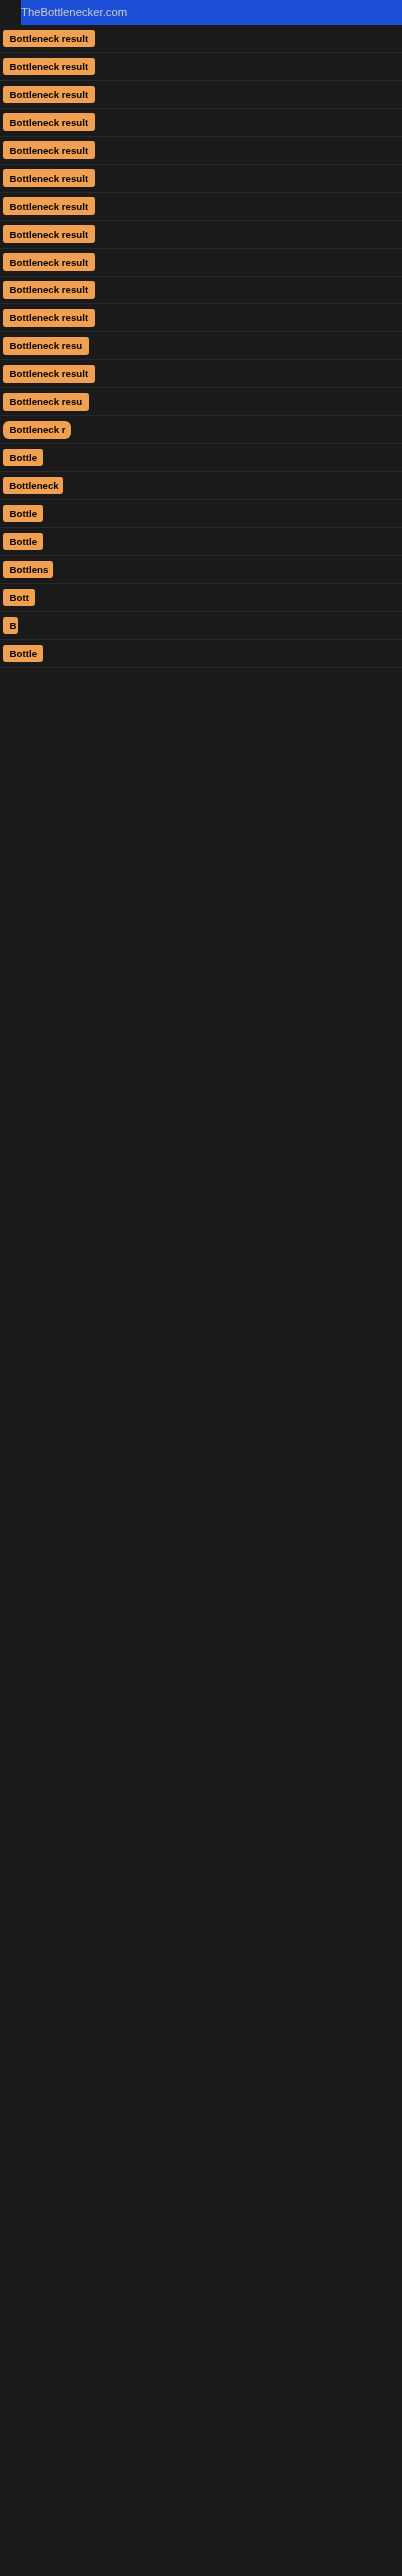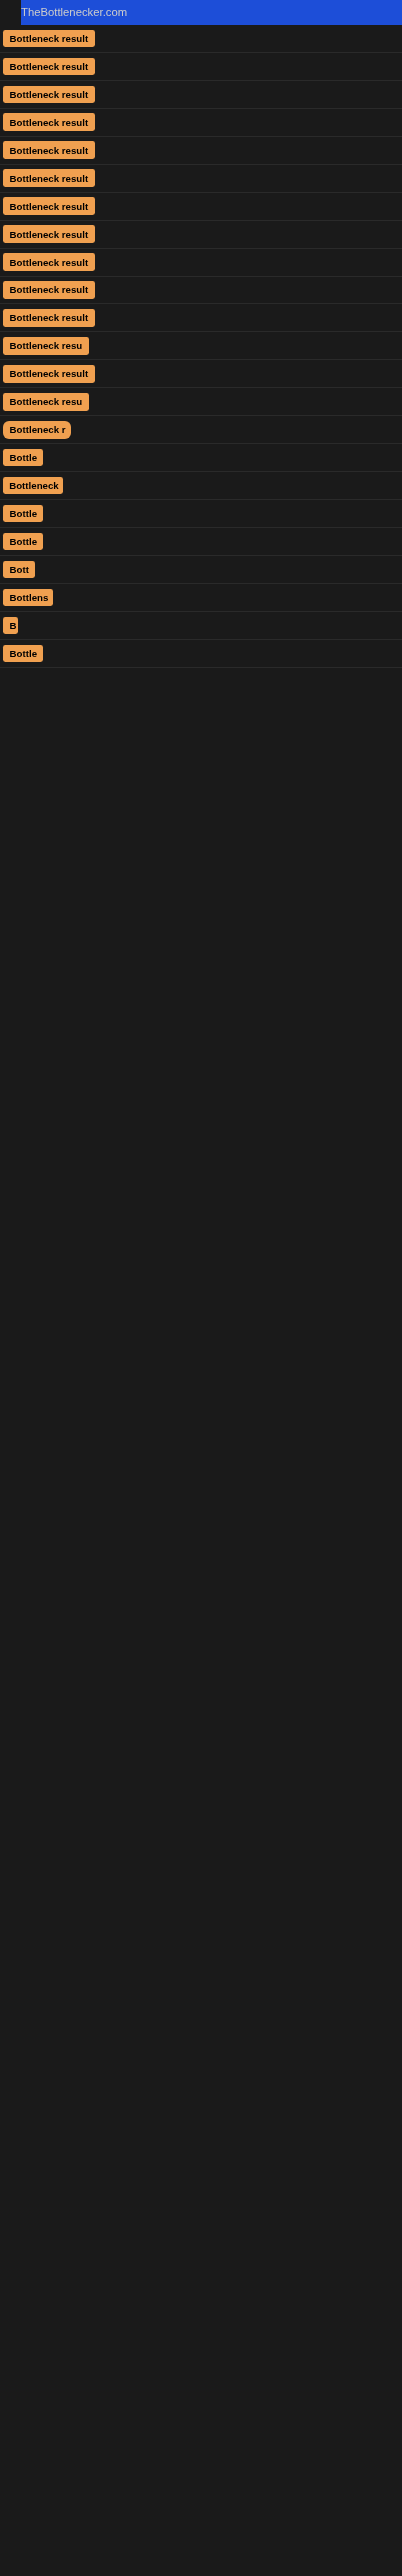--- a/index.html
+++ b/index.html
@@ -103,24 +103,24 @@
     <div class="row">
       <span class="bottleneck-badge" style="max-width: 60px; padding-left: 6px;">Bottleneck</span>
     </div>
     <div class="row">
       <span class="bottleneck-badge" style="max-width: 44px;">Bottle</span>
     </div>
     <div class="row">
       <span class="bottleneck-badge" style="max-width: 44px;">Bottle</span>
     </div>
     <div class="row">
-      <span class="bottleneck-badge" style="max-width: 32px;">Bott</span>
+      <span class="bottleneck-badge" style="max-width: 50px;">Bottlens</span>
     </div>
     <div class="row">
-      <span class="bottleneck-badge" style="max-width: 50px;">Bottlens</span>
+      <span class="bottleneck-badge" style="max-width: 32px;">Bott</span>
     </div>
     <div class="row">
       <span class="bottleneck-badge" style="max-width: 14.5px;">B</span>
     </div>
     <div class="row">
       <span class="bottleneck-badge" style="max-width: 42px;">Bottle</span>
     </div>
   </div>
 
 

